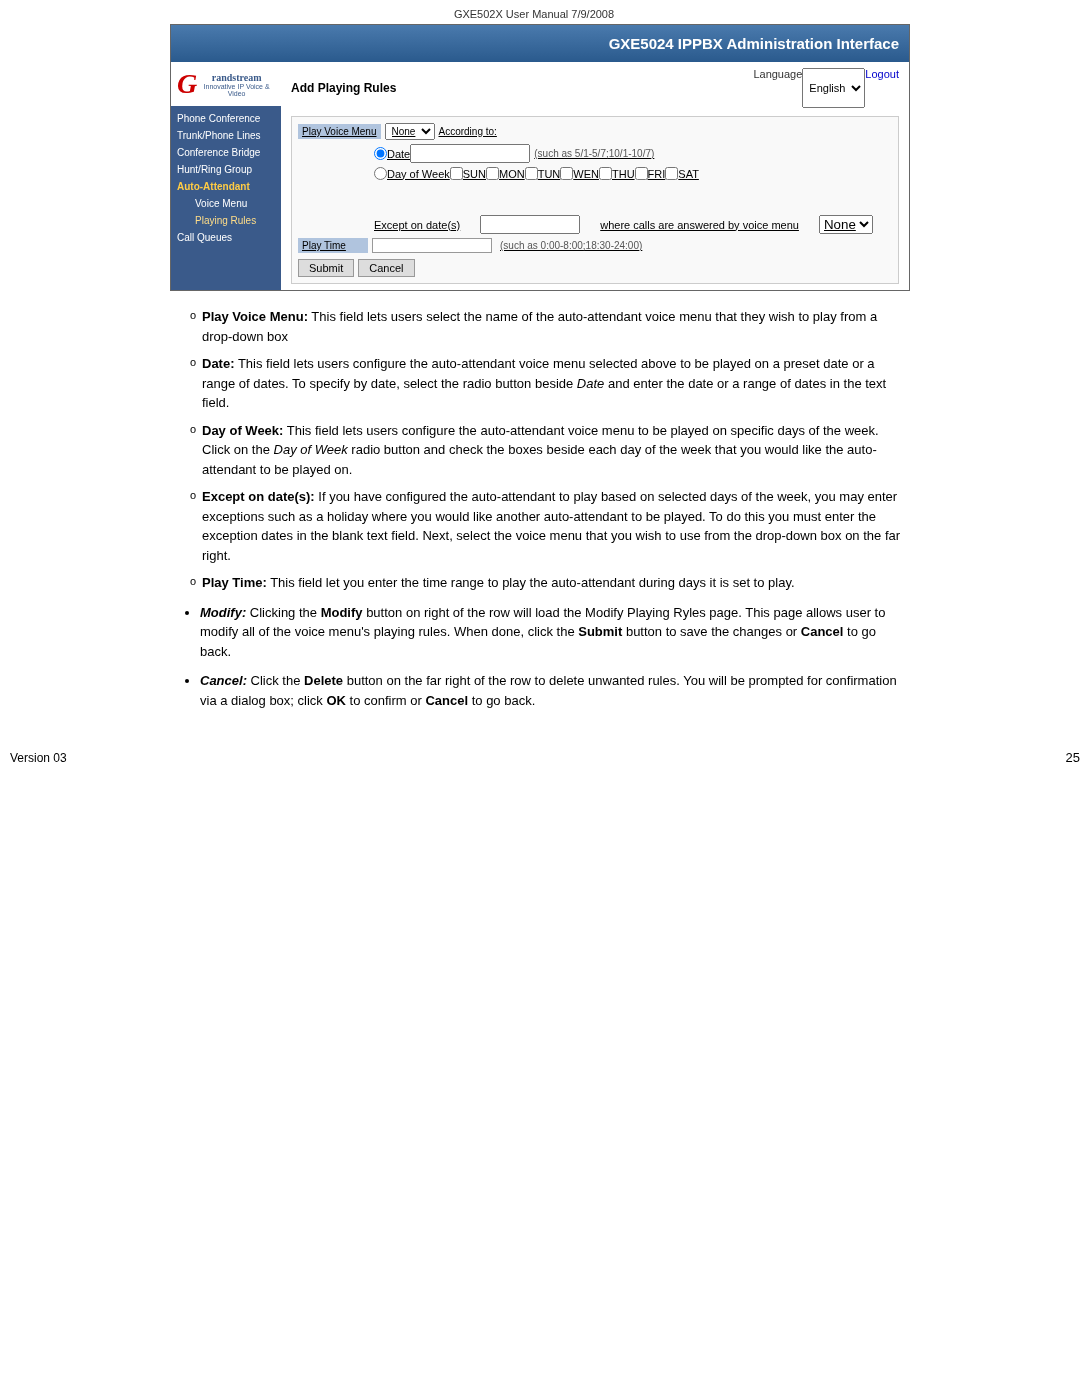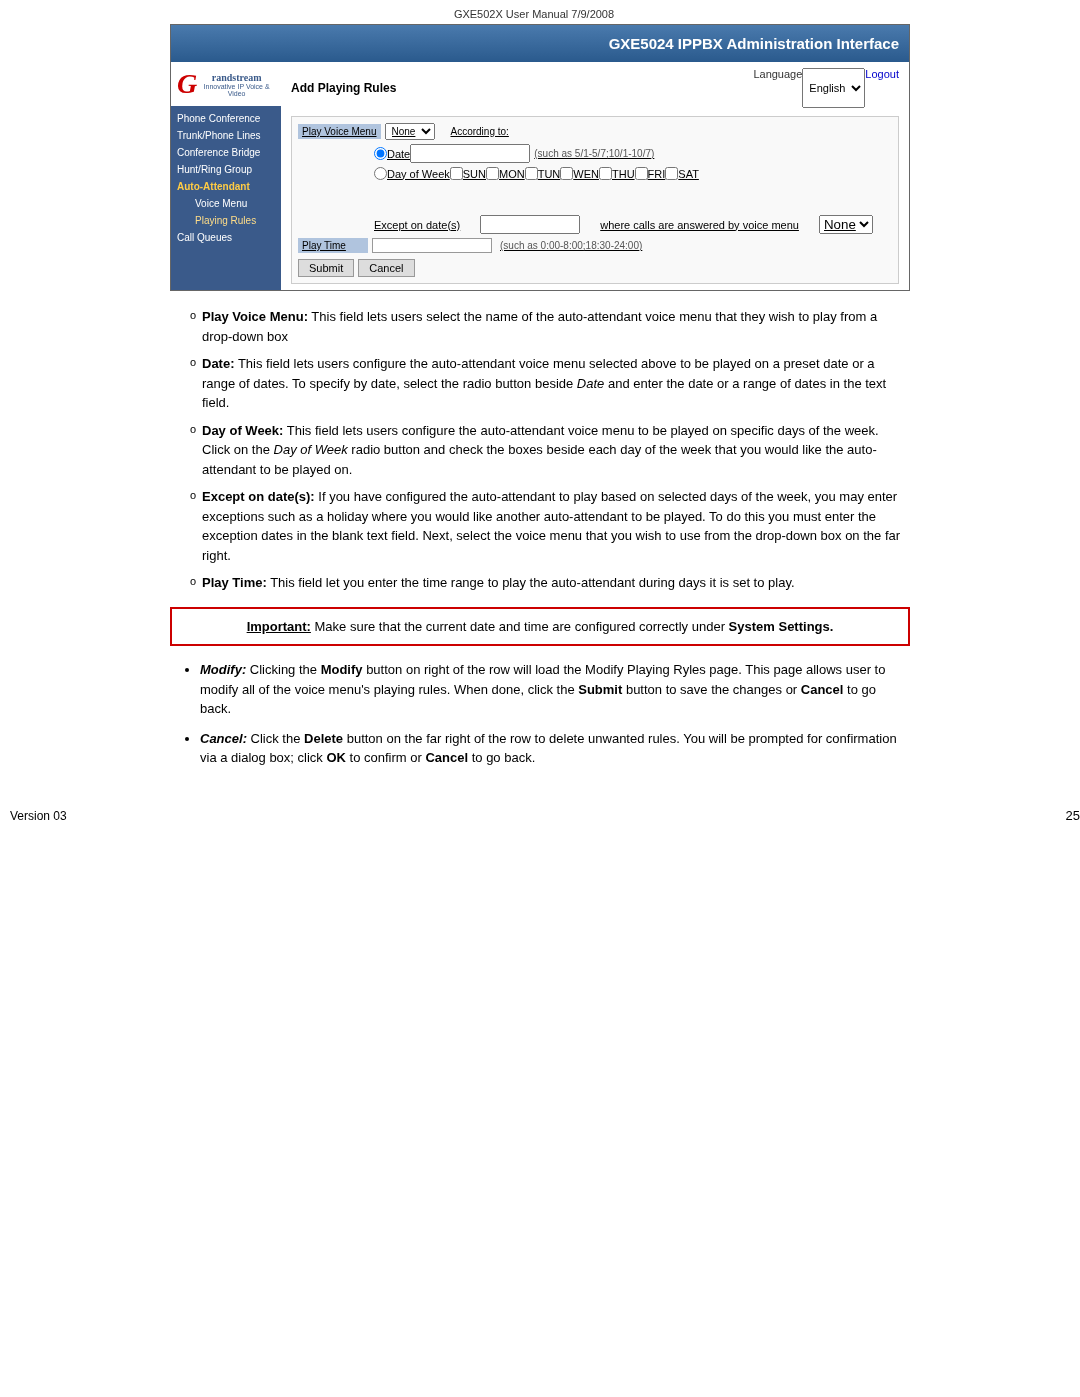--- a/index.html
+++ b/index.html
@@ -169,21 +169,21 @@
 
     .form-field input[type="text"] {
       font-size: 10px;
       padding: 1px 3px;
       width: 80px;
       border: 1px solid #999;
     }
 
     .according-to {
       font-size: 10px;
-      margin-left: 12px;
+      margin-left: 0;
     }
 
     .hint-text {
       font-size: 10px;
       color: #555;
       margin-left: 4px;
     }
 
     .form-buttons {
       margin-top: 6px;
@@ -421,24 +421,20 @@
         <strong>Day of Week:</strong> This field lets users configure the auto-attendant voice menu to be played on specific days of the week.  Click on the <em>Day of Week</em> radio button and check the boxes beside each day of the week that you would like the auto-attendant to be played on.
       </li>
       <li>
         <strong>Except on date(s):</strong> If you have configured the auto-attendant to play based on selected days of the week, you may enter exceptions such as a holiday where you would like another auto-attendant to be played.  To do this you must enter the exception dates in the blank text field. Next, select the voice menu that you wish to use from the drop-down box on the far right.
       </li>
       <li>
         <strong>Play Time:</strong> This field let you enter the time range to play the auto-attendant during days it is set to play.
       </li>
     </ul>
 
-    <div class="important-box">
-      <span class="important-label">Important:</span>
-      <span> Make sure that the current date and time are configured correctly under <strong>System Settings.</strong></span>
-    </div>
 
     <ul class="outer-bullet-list">
       <li>
         <strong><em>Modify:</em></strong> Clicking the <strong>Modify</strong> button on right of the row will load the Modify Playing Ryles page. This page allows user to modify all of the voice menu's playing rules.  When done, click the <strong>Submit</strong> button to save the changes or <strong>Cancel</strong> to go back.
       </li>
       <li>
         <strong><em>Cancel:</em></strong> Click the <strong>Delete</strong> button on the far right of the row to delete unwanted rules. You will be prompted for confirmation via a dialog box; click <strong>OK</strong> to confirm or <strong>Cancel</strong> to go back.
       </li>
     </ul>
   </div>

